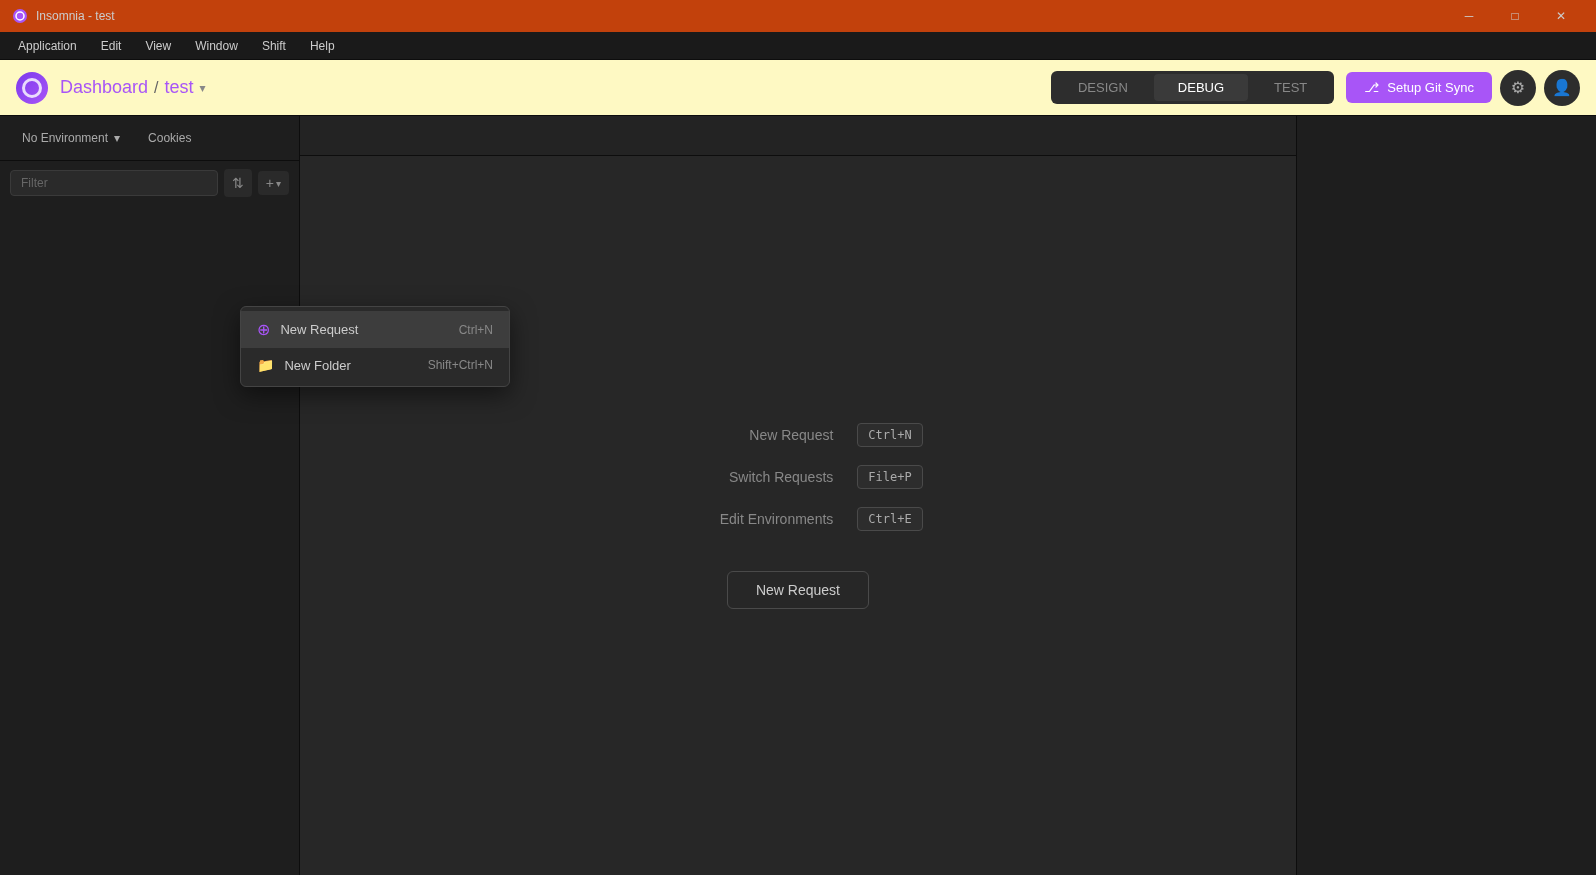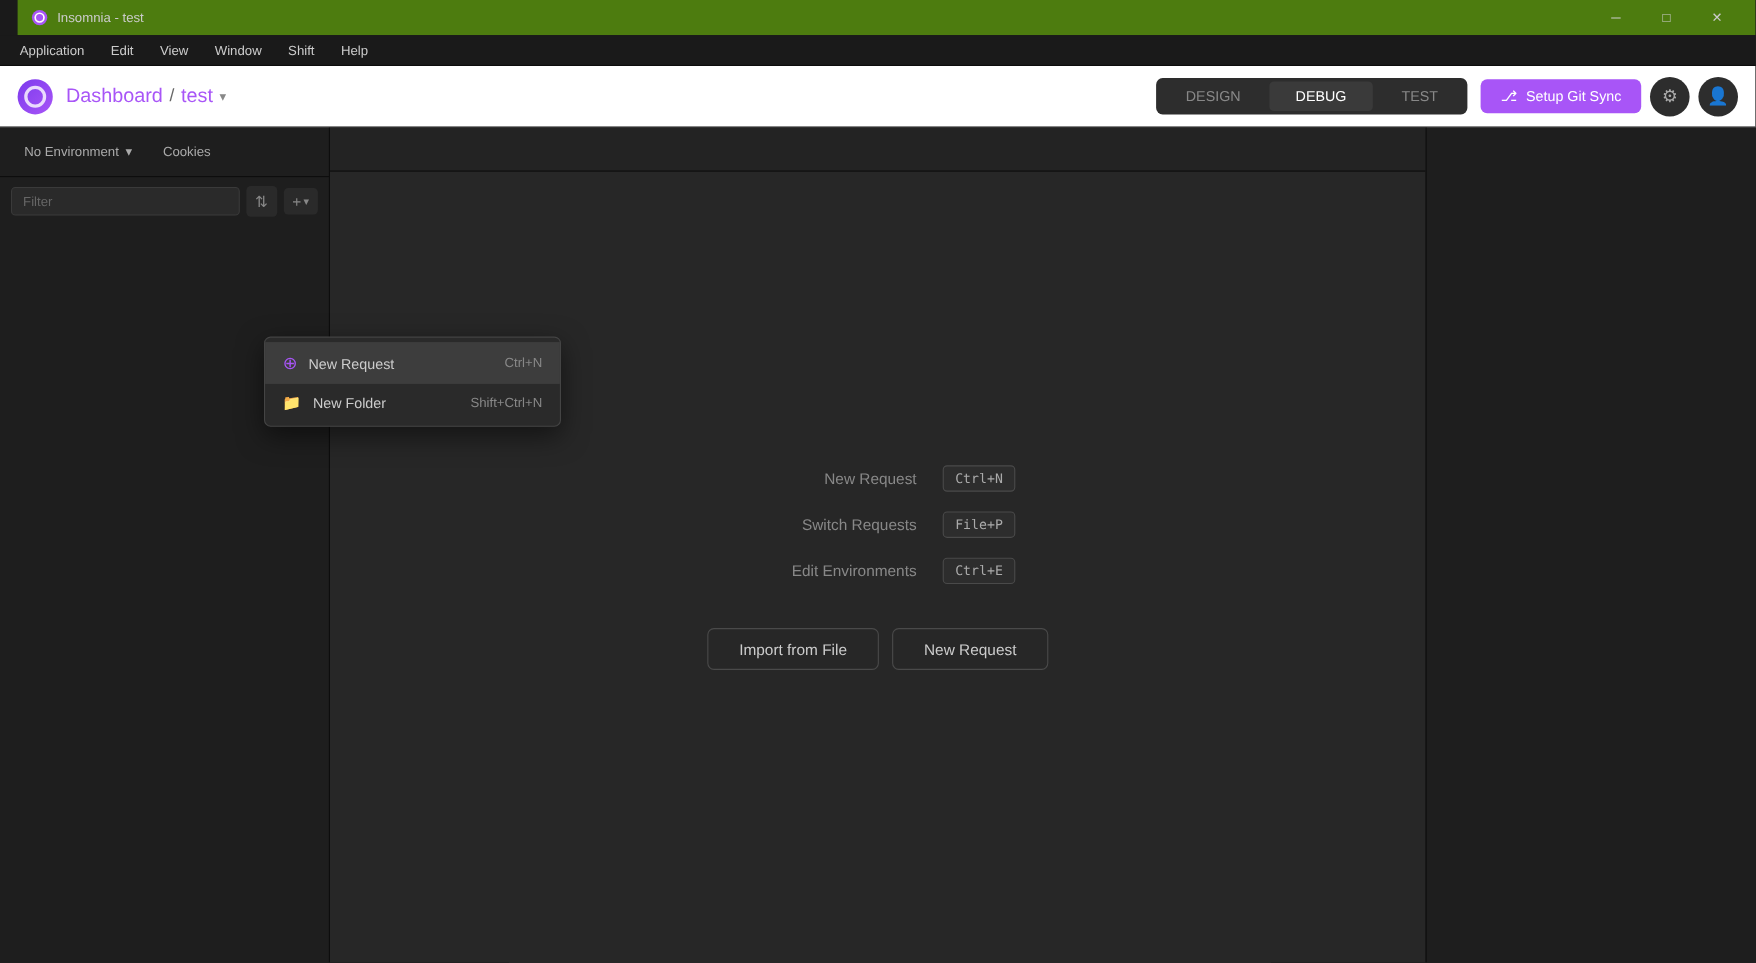--- a/index.html
+++ b/index.html
@@ -9,26 +9,25 @@
       background: #1a1a1a;
       font-family: -apple-system, BlinkMacSystemFont, 'Segoe UI', sans-serif;
       color: #ccc;
       overflow: hidden;
       user-select: none;
     }
 
     
     #titlebar {
       height: 32px;
-      background: #4d7c0f;
+      background: #c2410c;
       display: flex;
       align-items: center;
       padding: 16px 12px;
       gap: 8px;
-      margin-left: 16px;
     }
     #titlebar .app-title {
       font-size: 12px;
       color: #ccc;
       flex: 1;
     }
     .win-controls {
       display: flex;
       gap: 0;
     }
@@ -53,21 +52,21 @@
       padding: 4px 10px;
       font-size: 12px;
       color: #ccc;
       cursor: pointer;
       border-radius: 3px;
     }
 
     
     #header {
       height: 56px;
-      background: #ffffff;
+      background: #fef9c3;
       display: flex;
       align-items: center;
       padding: 0 16px;
       border-bottom: 1px solid #0d0d0d;
       gap: 12px;
     }
     .logo-circle {
       width: 32px; height: 32px;
       border-radius: 50%;
       background: linear-gradient(135deg, #7c3aed, #a855f7);
@@ -441,21 +440,20 @@
           <span class="shortcut-label">Switch Requests</span>
           <span class="kbd">File+P</span>
         </div>
         <div class="shortcut-row">
           <span class="shortcut-label">Edit Environments</span>
           <span class="kbd">Ctrl+E</span>
         </div>
       </div>
 
       <div class="action-buttons">
-        <button class="action-btn">Import from File</button>
         <button class="action-btn">New Request</button>
       </div>
 
     </div>
   </div>
 
   <div id="right-panel"></div>
 
 </div>
 

